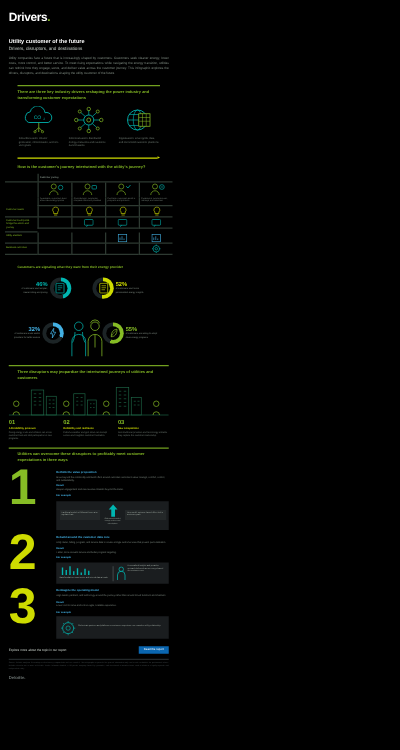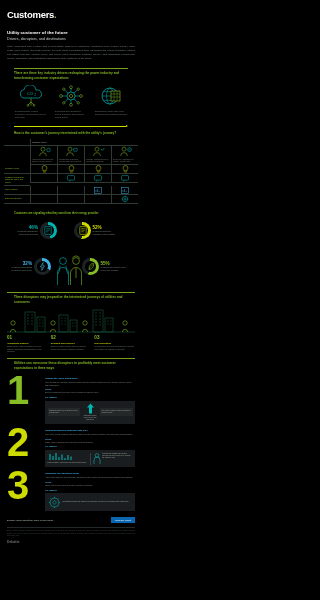--- a/index.html
+++ b/index.html
@@ -106,21 +106,21 @@
   .foot { color:#41484a; font-size:1.5px; line-height:1.6; margin-top:2.5px; text-align:justify; }
   .foot-logo { color:#6a7270; font-size:3.4px; font-weight:bold; margin-top:3px; }
   svg { display:block; }
 </style>
 </head>
 <body>
 
 <div class="page">
 
   <div class="brand">
-    <div class="brand-word"><span>Customers</span><span class="brand-dot">.</span></div>
+    <div class="brand-word"><span>Drivers</span><span class="brand-dot">.</span></div>
   </div>
 
   <div class="title-wrap">
     <div class="title">Utility customer of the future</div>
     <div class="subtitle">Drivers, disruptors, and destinations</div>
     <div class="intro">Utility companies face a future that is increasingly shaped by customers. Customers seek cleaner energy, lower costs, more control, and better service. To meet rising expectations while navigating the energy transition, utilities can rethink how they engage, serve, and deliver value across the customer journey. This infographic explores the drivers, disruptors, and destinations shaping the utility customer of the future.</div>
   </div>
 
   <div class="sec s1">
     <div class="rule"></div>

